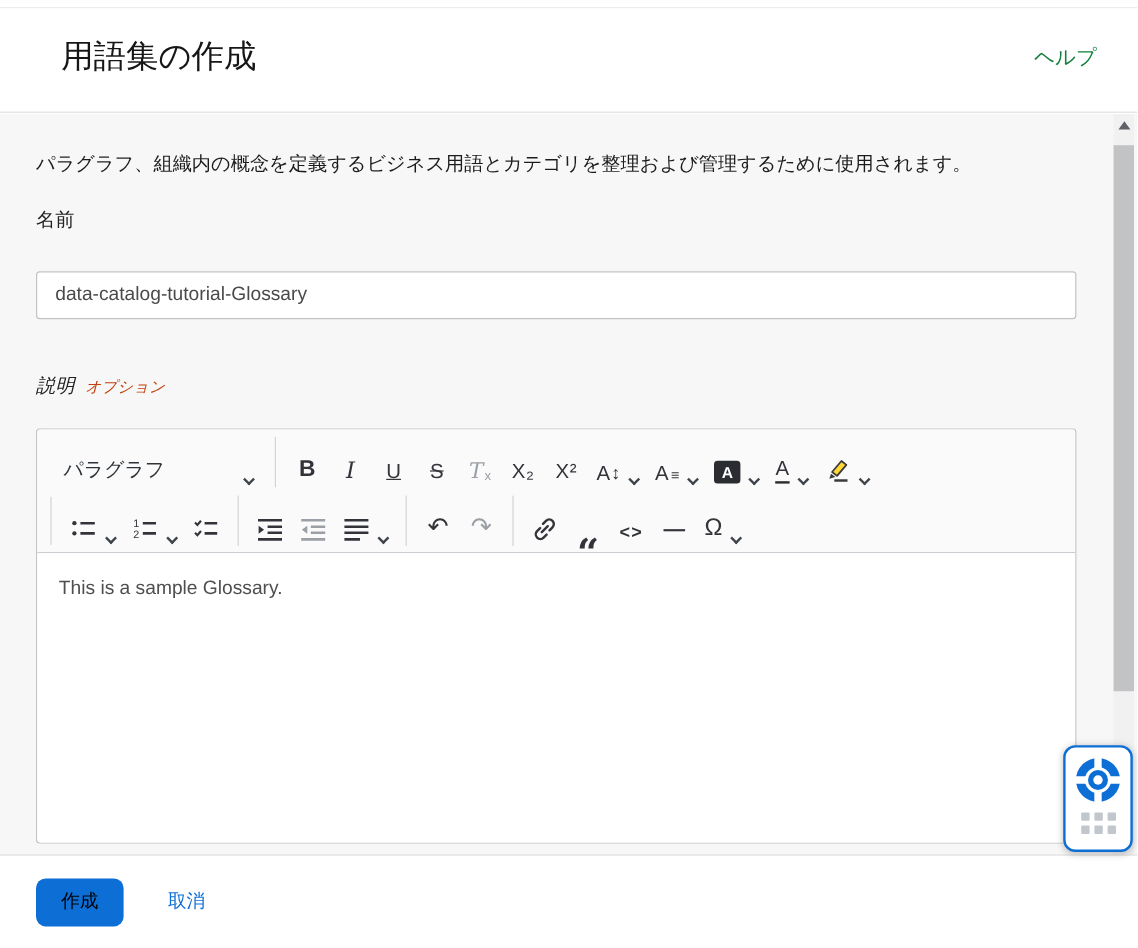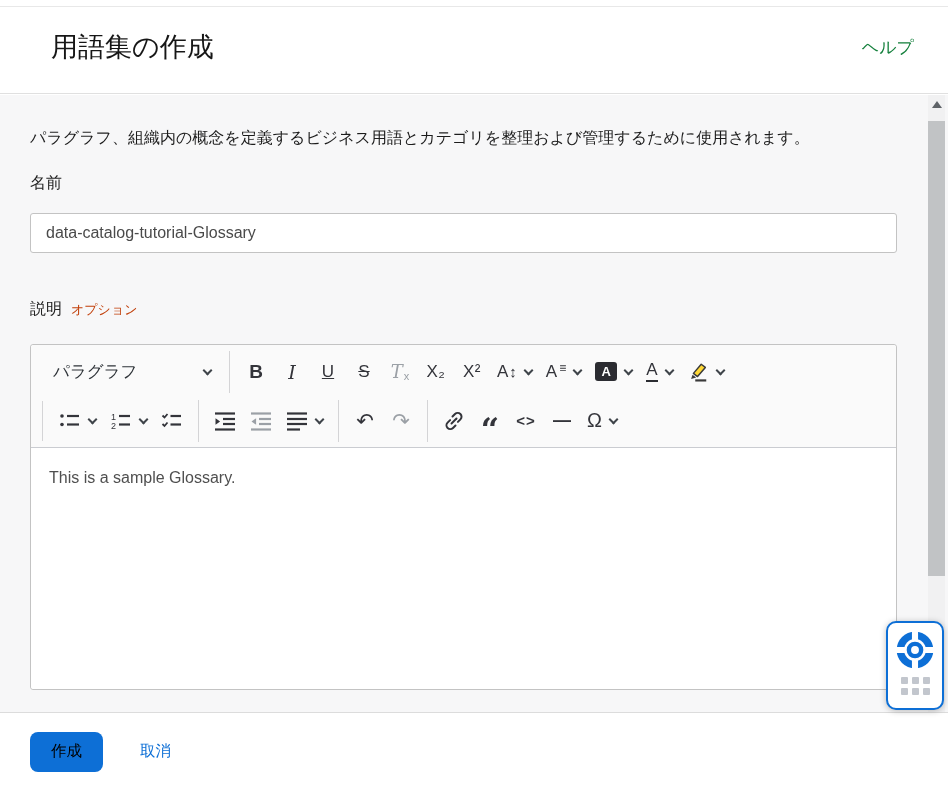--- a/index.html
+++ b/index.html
@@ -13,33 +13,33 @@
          border-bottom: 1px solid #e0e0e0; display: flex; align-items: center;
          justify-content: space-between; padding: 0 34px 6px 30px; }
   .hdr-title { font-size: 27px; font-weight: 400; color: #161616; margin-left: 21px; }
   .hdr-help { color: #15803d; font-size: 17px; text-decoration: none; cursor: pointer; }
 
   
   .main { position: absolute; top: 95px; left: 0; right: 0; bottom: 78px; background: #f7f7f8;
           padding: 30px 51px 0 30px; }
   .intro { font-size: 16px; line-height: 26px; color: #1c1c1c; max-width: 858px; }
   .field-label { margin-top: 22px; font-size: 16px; color: #222; }
-  .name-input { display: block; margin-top: 19px; width: 100%; height: 40px; background: #fff;
+  .name-input { display: block; margin-top: 32px; width: 100%; height: 40px; background: #fff;
           border: 1px solid #c3c3c3; border-radius: 3px; padding: 0 15px; font-size: 16px;
           color: #4a4a4a; font-family: inherit; outline: none; }
-  .desc-row { margin-top: 46px; display: flex; align-items: baseline; gap: 9px; }
+  .desc-row { margin-top: 46px; display: flex; align-items: baseline; gap: 9px; font-style: italic; }
   .desc-label { font-size: 16px; color: #222; }
   .optional { font-size: 13px; color: #c2410c; }
 
   
   .editor { margin-top: 24px; border: 1px solid #c3c3c3; border-radius: 3px; background: #fff; }
   .toolbar { background: #fafafa; border-bottom: 1px solid #caccd1; border-radius: 3px 3px 0 0;
              padding: 2px 10px; }
   .tb-row { display: flex; align-items: center; height: 49px; }
-  .tb { height: 36px; min-width: 36px; display: inline-flex; align-items: center;
+  .tb { height: 36px; min-width: 36px; display: inline-flex; align-items: flex-end;
         justify-content: center; border: none; background: transparent; color: #33343a;
         font-size: 17px; font-family: inherit; cursor: pointer; border-radius: 2px; padding: 0 7px; }
   .chev { width: 7px; height: 7px; border-right: 2px solid #3f444a; border-bottom: 2px solid #3f444a;
           transform: rotate(45deg); margin: -3px 0 0 8px; flex: none; }
   .sep { width: 1px; height: 42px; background: #d4d4d6; margin: 0 8px; flex: none; }
   .sep-edge { width: 1px; height: 40px; background: #d4d4d6; margin: 0 9px 0 1px; flex: none; }
   .disabled, .disabled * { color: #9ba0a6 !important; border-color: #9ba0a6 !important; cursor: default; }
 
   .dd-paragraph { width: 180px; justify-content: space-between; font-size: 16.5px; color: #2e3338;
                   padding: 0 10px 0 12px; }

